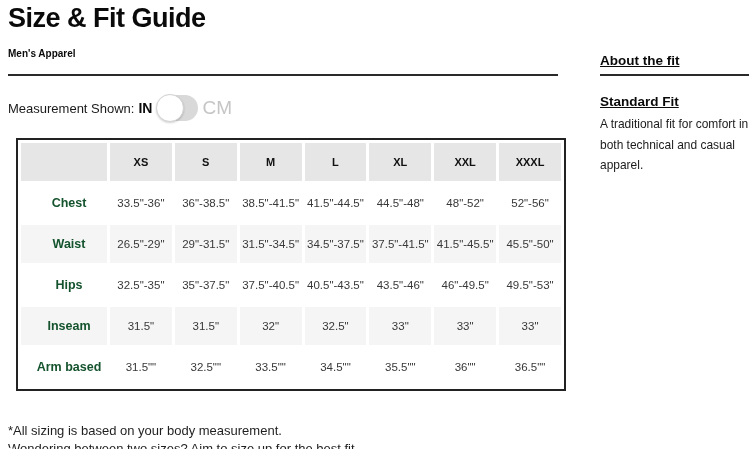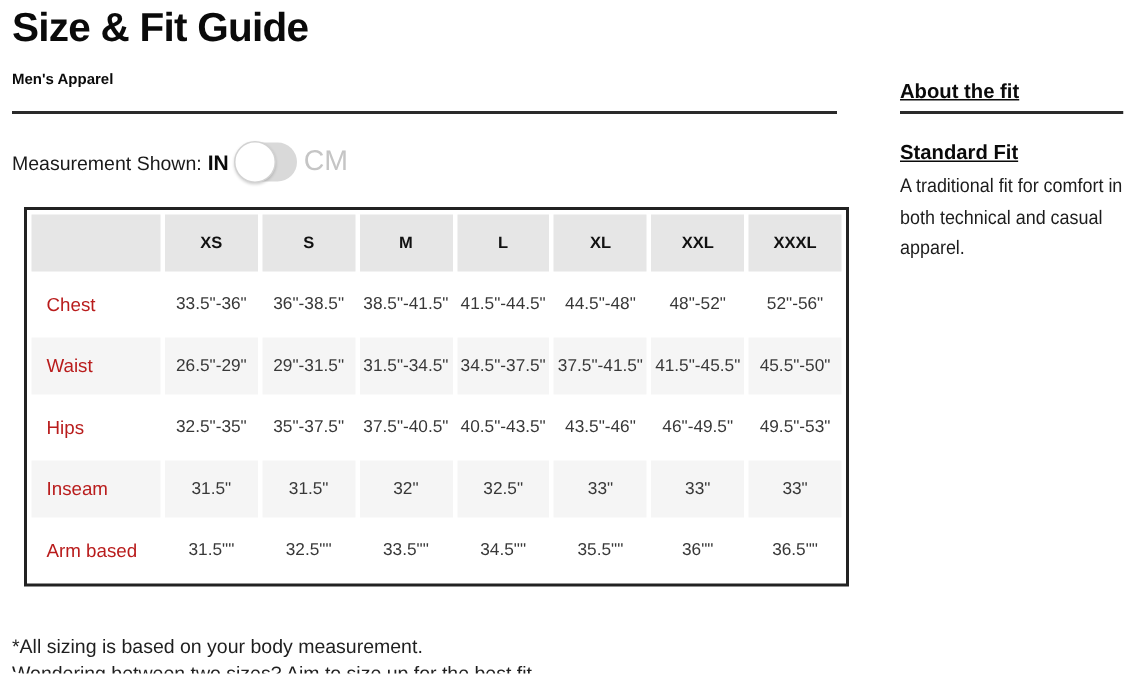--- a/index.html
+++ b/index.html
@@ -42,21 +42,21 @@
     border-collapse: separate; border-spacing: 3px;
     border: 2px solid #222; background: #fff; table-layout: fixed;
   }
   table.size-table col.label-col { width: 86px; }
   table.size-table th {
     background: #e6e6e6; height: 38px;
     font-size: 11px; font-weight: bold; color: #111; text-align: center;
   }
   table.size-table td { height: 38px; font-size: 11.5px; color: #383838; text-align: center; }
   table.size-table td.row-label {
-    text-align: left; padding-left: 10px; font-weight: normal; font-size: 12.5px; color: #b91c1c;
+    text-align: center; padding-left: 10px; font-weight: bold; font-size: 12.5px; color: #14532d;
   }
   table.size-table tbody tr.shaded td { background: #f5f5f5; }
   table.size-table tbody tr.plain td { background: #ffffff; }
 
   .footnote { position: absolute; left: 8px; font-size: 13px; color: #1f1f1f; }
   .footnote-1 { top: 423px; }
   .footnote-2 { top: 441px; }
 
   .sidebar-title {
     position: absolute; left: 600px; top: 53px;

